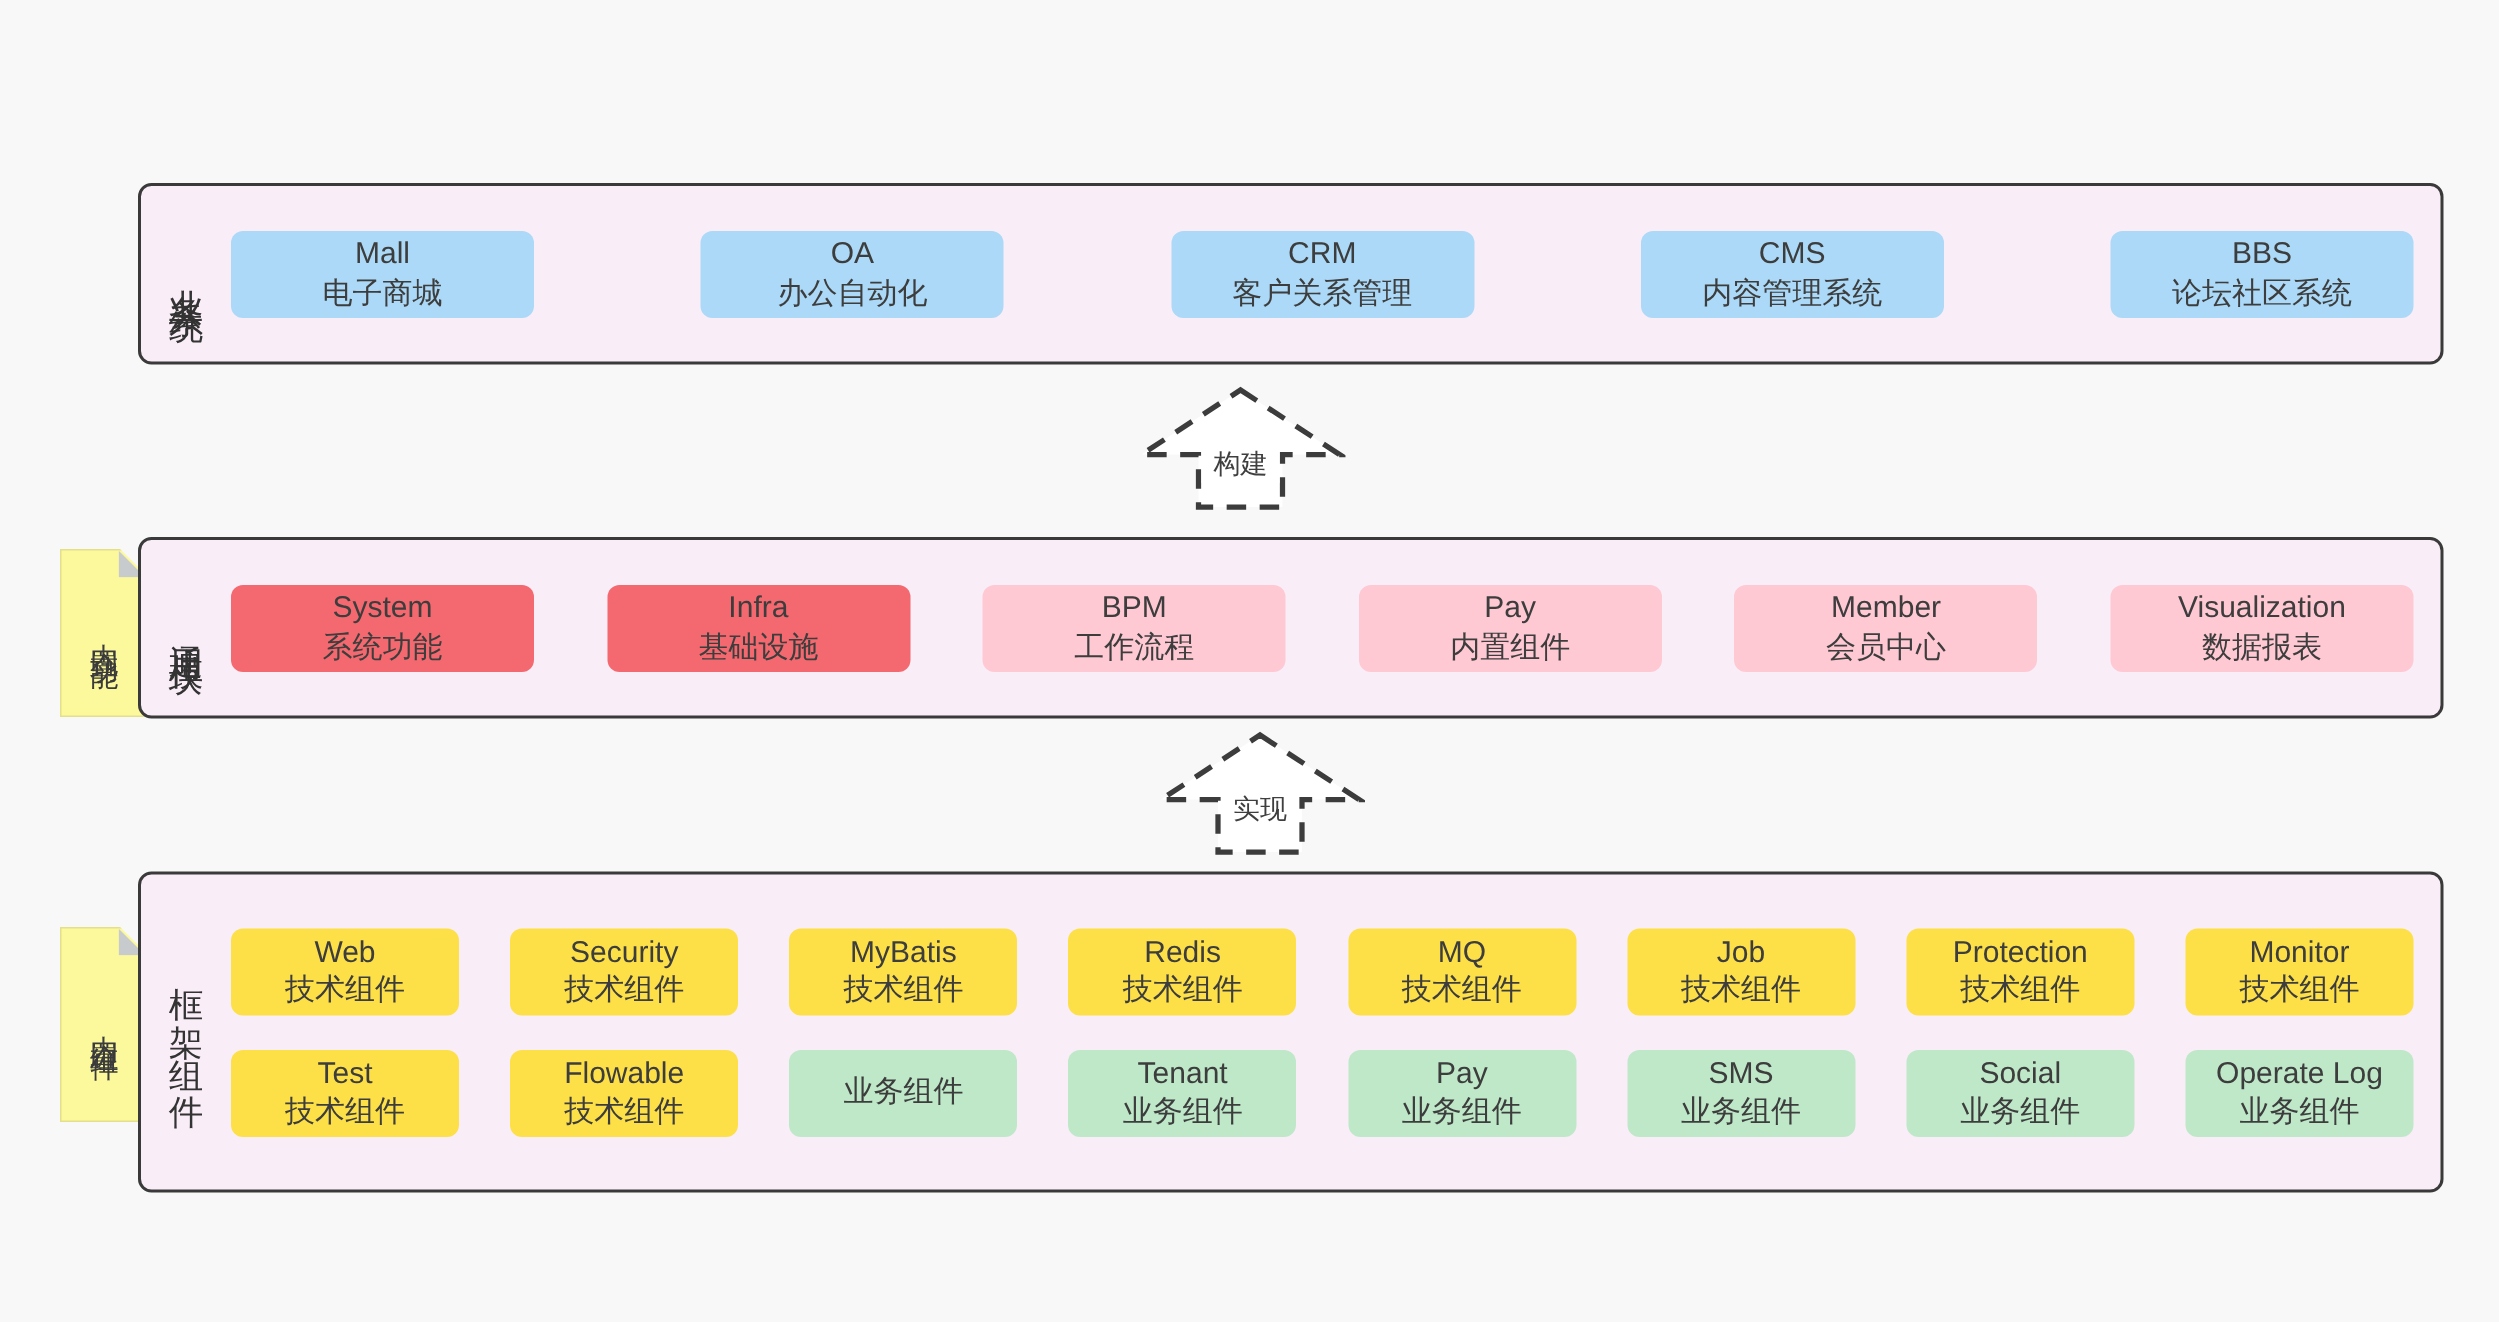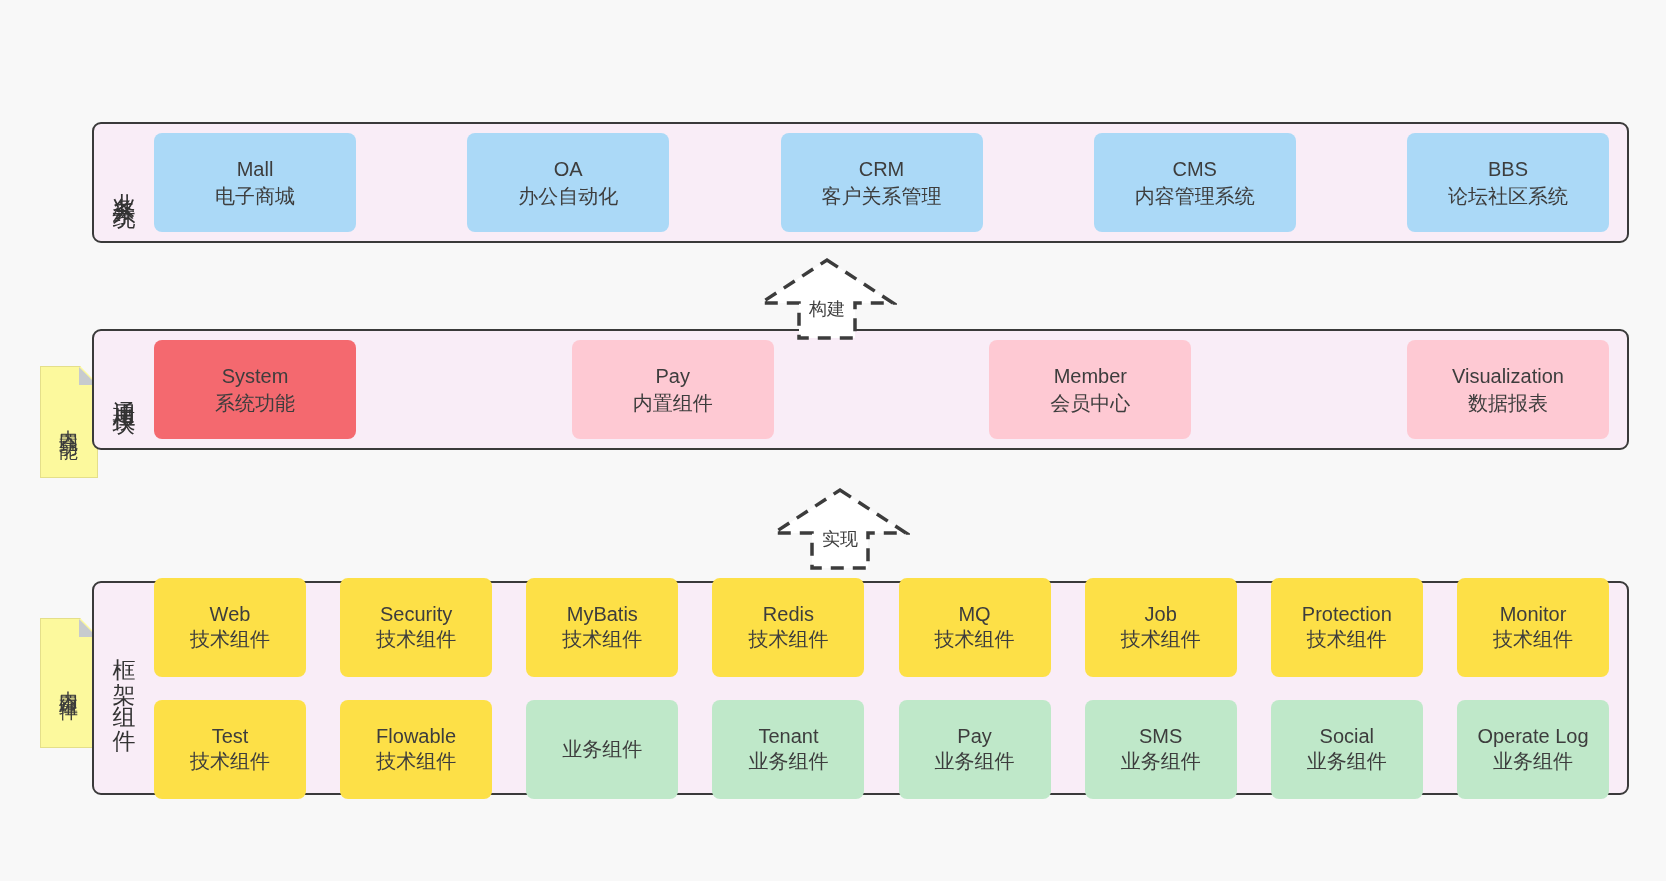--- a/index.html
+++ b/index.html
@@ -15,36 +15,36 @@
   
   .band{
     position:absolute;left:92px;width:1537px;
     background:#f9edf7;
     border:2px solid #3a3a3a;border-radius:9px;
     box-sizing:border-box;
     display:flex;
     z-index:2;
   }
   .band-1{top:122px;height:121px;}
-  .band-2{top:329px;height:121px;}
+  .band-2{top:358px;height:121px;}
   .band-3{top:581px;height:214px;flex-direction:row;}
   .gutter{flex:none;width:60px;display:flex;align-items:center;justify-content:center;}
   .vlabel{
     writing-mode:vertical-rl;text-orientation:upright;
     font-size:23px;color:#333;letter-spacing:4px;line-height:1;
     white-space:nowrap;
   }
   .vlabel.spread{letter-spacing:24px;}
   .boxes-area{flex:1;display:flex;flex-direction:column;justify-content:center;padding-right:18px;box-sizing:border-box;}
   .boxrow{display:flex;justify-content:space-between;align-items:center;}
   .boxrow + .boxrow{margin-top:23px;}
 
   
   .box{
-    height:99px;border-radius:8px;
+    height:58px;border-radius:8px;
     display:flex;flex-direction:column;align-items:center;justify-content:center;
     text-align:center;line-height:27px;font-size:20px;
     padding:2px 4px;box-sizing:border-box;
   }
   .w6{flex:none;width:202px;}
   .w8{flex:none;width:152px;line-height:25px;}
   .blue{background:#abd9f7;}
   .red{background:#f4696f;}
   .pink{background:#fec9d3;}
   .green-dark{background:#fde047;}
@@ -127,20 +127,28 @@
   <section class="band band-2">
     <div class="gutter">
       <span class="vlabel">通用模块</span>
     </div>
     <div class="boxes-area">
       <div class="boxrow">
         <div class="box w6 red">
           <div class="box-title">System</div>
           <div class="box-sub">系统功能</div>
         </div>
+        <div class="box w6 red">
+          <div class="box-title">Infra</div>
+          <div class="box-sub">基础设施</div>
+        </div>
+        <div class="box w6 pink">
+          <div class="box-title">BPM</div>
+          <div class="box-sub">工作流程</div>
+        </div>
         <div class="box w6 pink">
           <div class="box-title">Pay</div>
           <div class="box-sub">内置组件</div>
         </div>
         <div class="box w6 pink">
           <div class="box-title">Member</div>
           <div class="box-sub">会员中心</div>
         </div>
         <div class="box w6 pink">
           <div class="box-title">Visualization</div>

